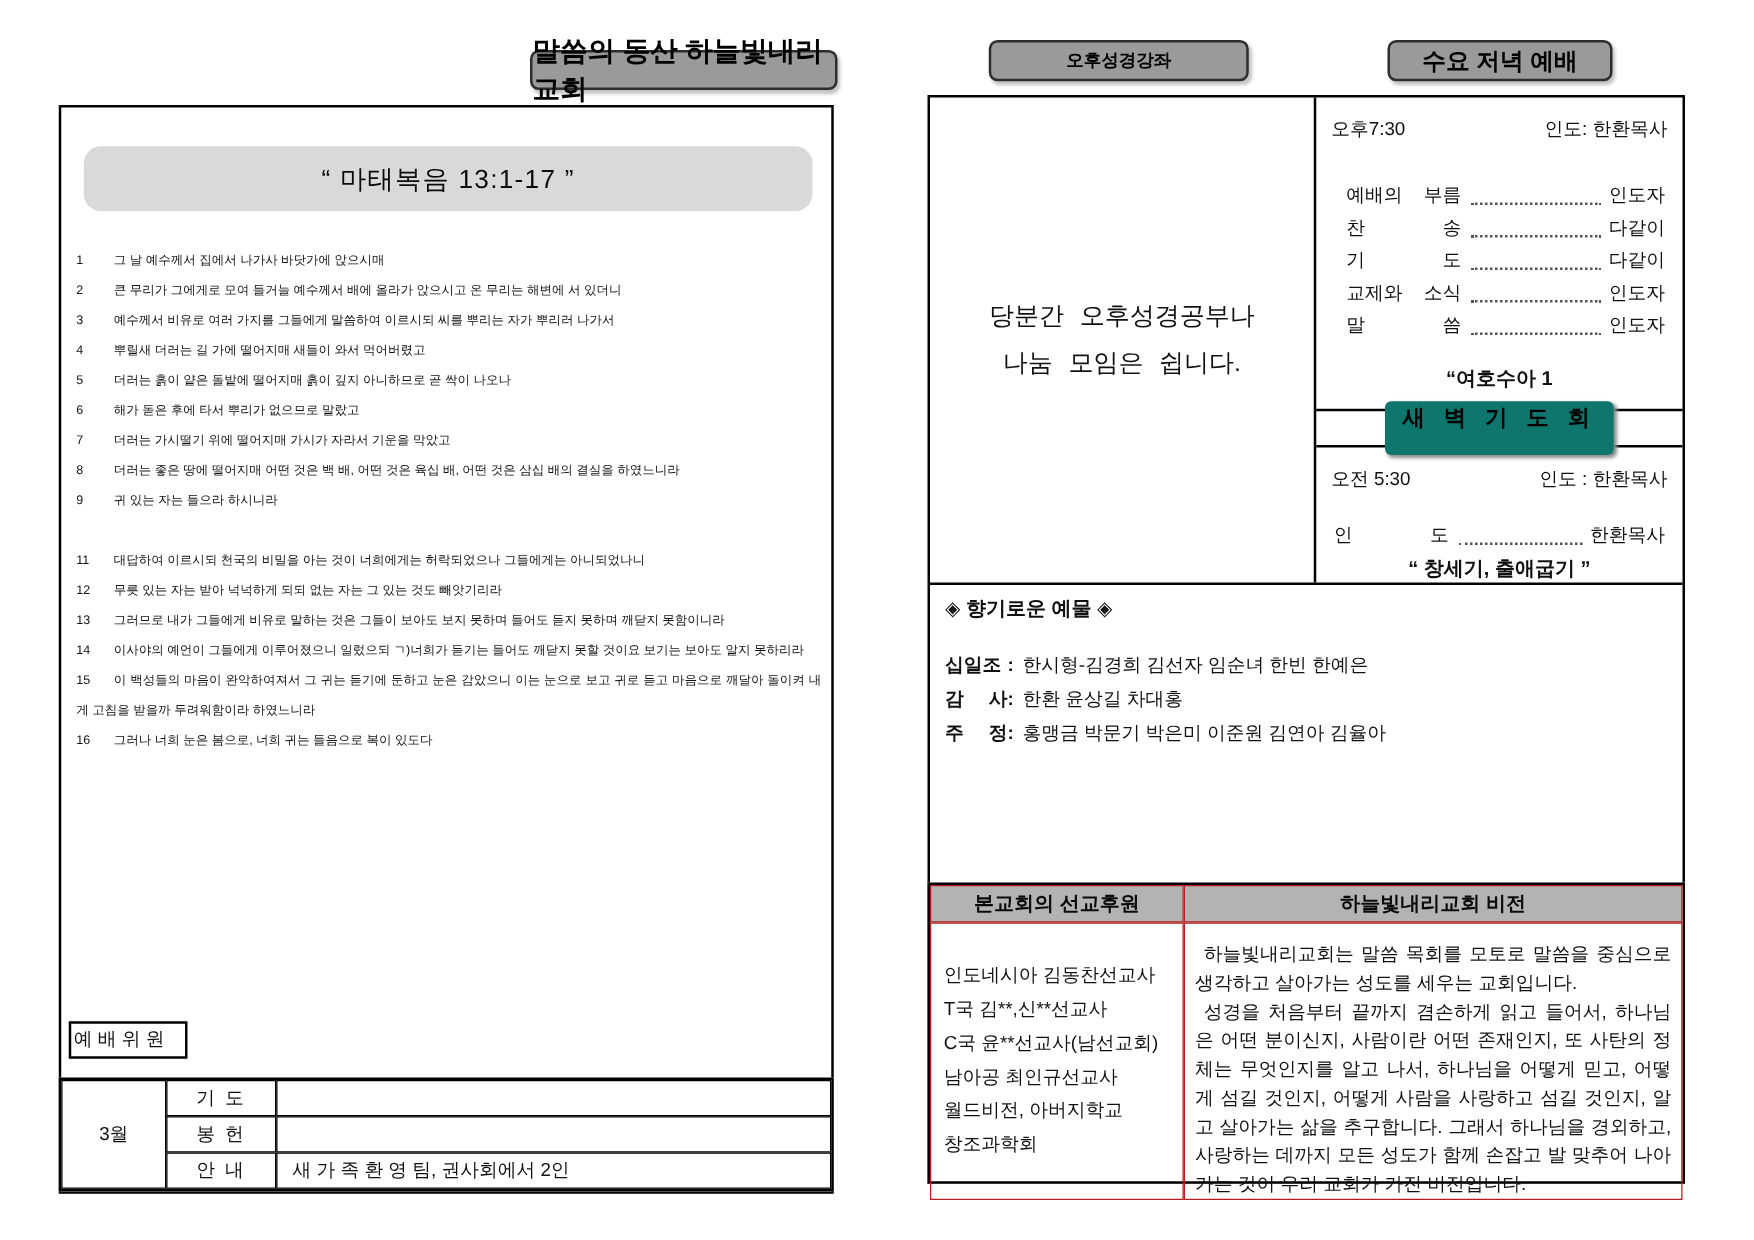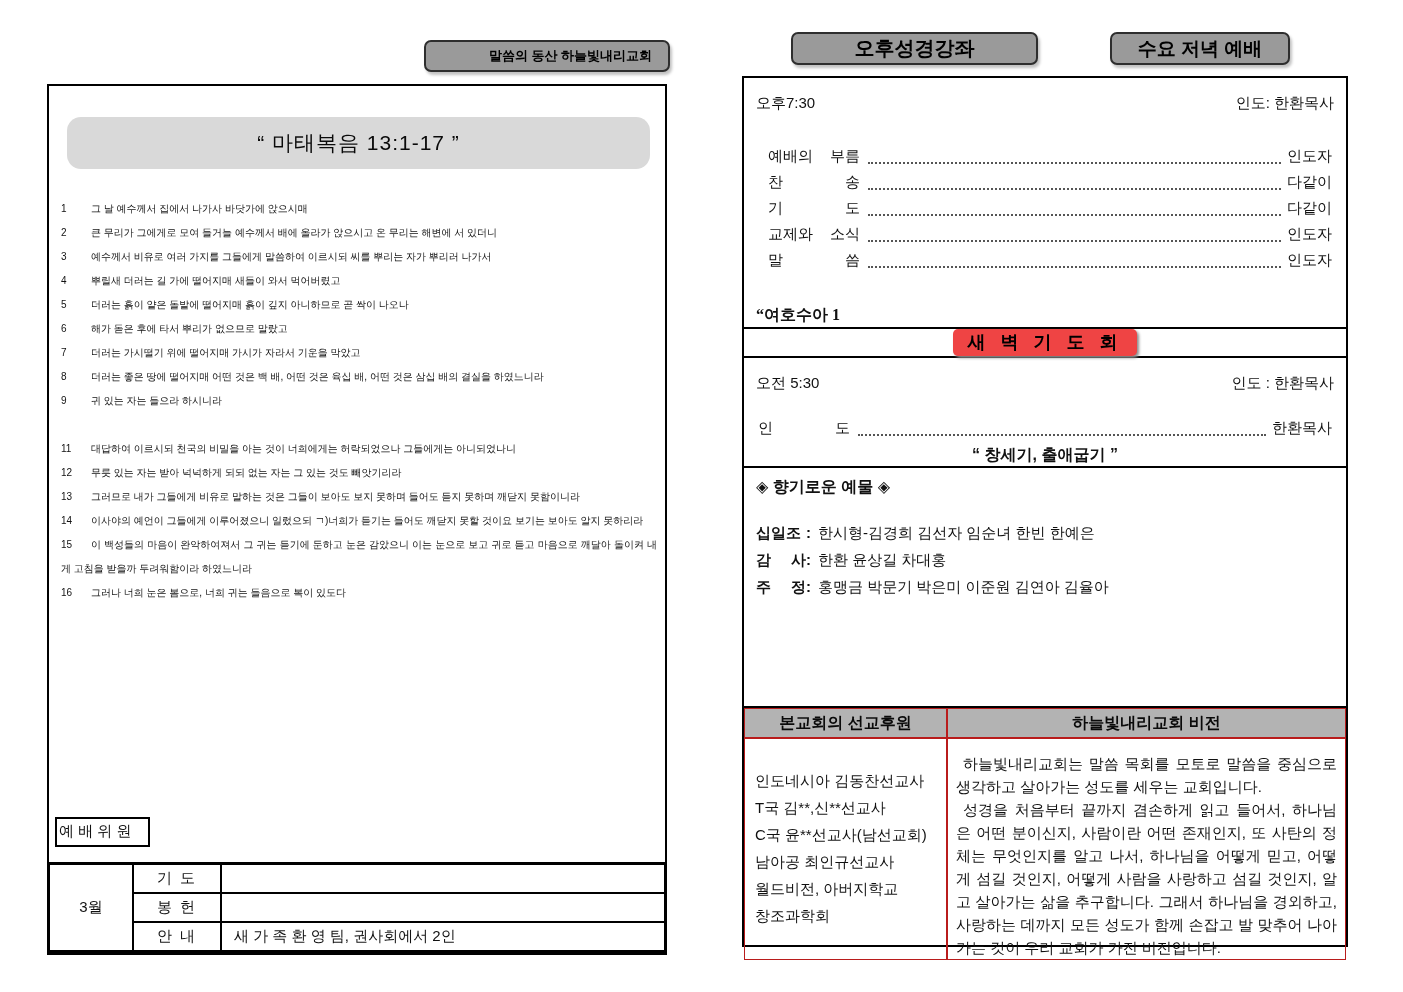--- a/index.html
+++ b/index.html
@@ -4,22 +4,22 @@
 <style>
   * { margin:0; padding:0; box-sizing:border-box; }
   html,body { width:1403px; height:992px; background:#ffffff;
     font-family:"Liberation Sans","DejaVu Sans",sans-serif; color:#111; }
   .stage { position:relative; width:1403px; height:992px; overflow:hidden; }
 
   
   .badge { background:#9a9a9a; border:2px solid #2e2e2e; border-radius:7px;
     display:flex; align-items:center; justify-content:center;
     font-weight:bold; color:#000; box-shadow:2px 3px 3px #c2c2c2; }
-  .badge-main { position:absolute; left:424px; top:40px; width:246px; height:32px; font-size:13px;padding-left:47px; }
-  .badge-afternoon { position:absolute; left:791px; top:32px; width:247px; height:33px; font-size:20px; }
+  .badge-main { position:absolute; left:424px; top:40px; width:246px; height:32px; font-size:22px; }
+  .badge-afternoon { position:absolute; left:791px; top:32px; width:208px; height:33px; font-size:14px; }
   .badge-wed { position:absolute; left:1110px; top:32px; width:180px; height:33px; font-size:19px; }
 
   
   .page-left { position:absolute; left:47px; top:84px; width:620px; height:871px;
     border:2px solid #000; background:#fff; }
   .scripture-title { position:absolute; left:18px; top:31px; width:583px; height:52px;
     background:#d9d9d9; border-radius:14px; display:flex; align-items:center;
     justify-content:center; font-size:21px; letter-spacing:1px; color:#0a0a0a; }
   .verses { position:absolute; left:12px; top:111px; width:596px;
     font-size:10px; line-height:24px; }
@@ -45,24 +45,24 @@
     flex-direction:column; justify-content:center; align-items:center;
     font-size:20px; line-height:38px; word-spacing:7px; }
   .right-col { flex:1; display:flex; flex-direction:column; font-size:15px; }
   .wed-content { height:259px; padding:16px 12px 0 12px; overflow:hidden; }
   .meta-row { display:flex; justify-content:space-between; }
   .order-list { margin-top:30px; padding:0 2px 0 12px; }
   .svc-line { display:flex; align-items:center; height:26px; }
   .svc-label { display:inline-block; width:92px; text-align:justify; text-align-last:justify; }
   .svc-dots { flex:1; margin:6px 6px 0 8px; border-bottom:2px dotted #555; height:10px; }
   .svc-who { white-space:nowrap; }
-  .sermon-title { font-weight:bold; font-size:16px; margin-top:32px;font-family:Liberation Serif, serif; }
+  .sermon-title { text-align:center; font-weight:bold; font-size:16px; margin-top:20px; }
   .dawn-header { border-top:2px solid #000; border-bottom:2px solid #000; height:31px;
     display:flex; align-items:center; justify-content:center; }
-  .dawn-badge { background:#ef4444; border-radius:5px; padding:1px 14px 2px 14px;
+  .dawn-badge { background:#0f766e; border-radius:5px; padding:1px 14px 18px 14px;
     font-weight:bold; font-size:18px; letter-spacing:5px; color:#000;
     box-shadow:2px 2px 3px #8d8d8d; }
   .dawn-content { flex:1; padding:16px 12px 0 12px; }
   .dawn-lead { margin-top:22px; padding:0 2px 0 2px; }
   .dawn-scripture { text-align:center; font-weight:bold; font-size:16px; margin-top:4px; }
 
   .offering { position:absolute; left:0; top:390px; width:100%; height:262px;
     padding:9px 12px 0 12px; font-size:15px; }
   .offering-title { font-weight:bold; font-size:16px; margin-bottom:25px; }
   .offering-row { display:flex; align-items:baseline; margin-bottom:8px; line-height:19px; }
@@ -149,20 +149,24 @@
           <div class="duty-cell duty-label">안 내</div>
           <div class="duty-cell duty-value">새 가 족 환 영 팀, 권사회에서 2인</div>
         </div>
     </div>
   </div>
 
   <div class="page-right">
 
     <div class="top-section">
 
+      <div class="notice-cell">
+        <div>당분간  오후성경공부나</div>
+        <div>나눔  모임은  쉽니다.</div>
+      </div>
 
       <div class="right-col">
 
         <div class="wed-content">
           <div class="meta-row">
             <span>오후7:30</span>
             <span>인도: 한환목사</span>
           </div>
           <div class="order-list">
 

